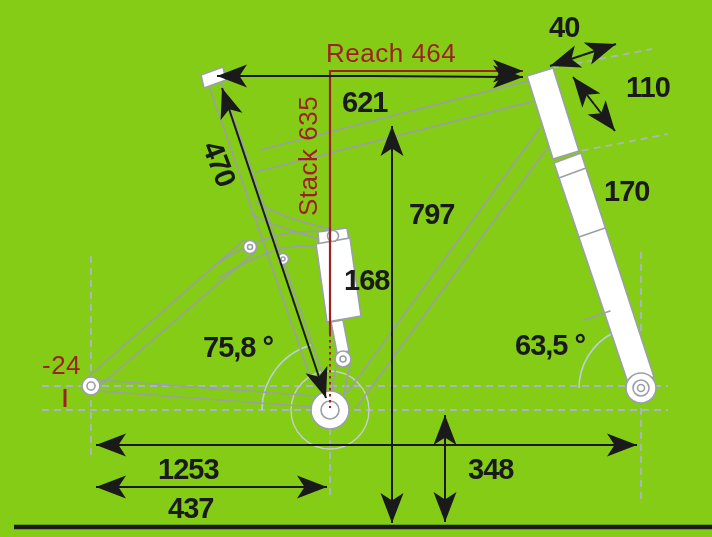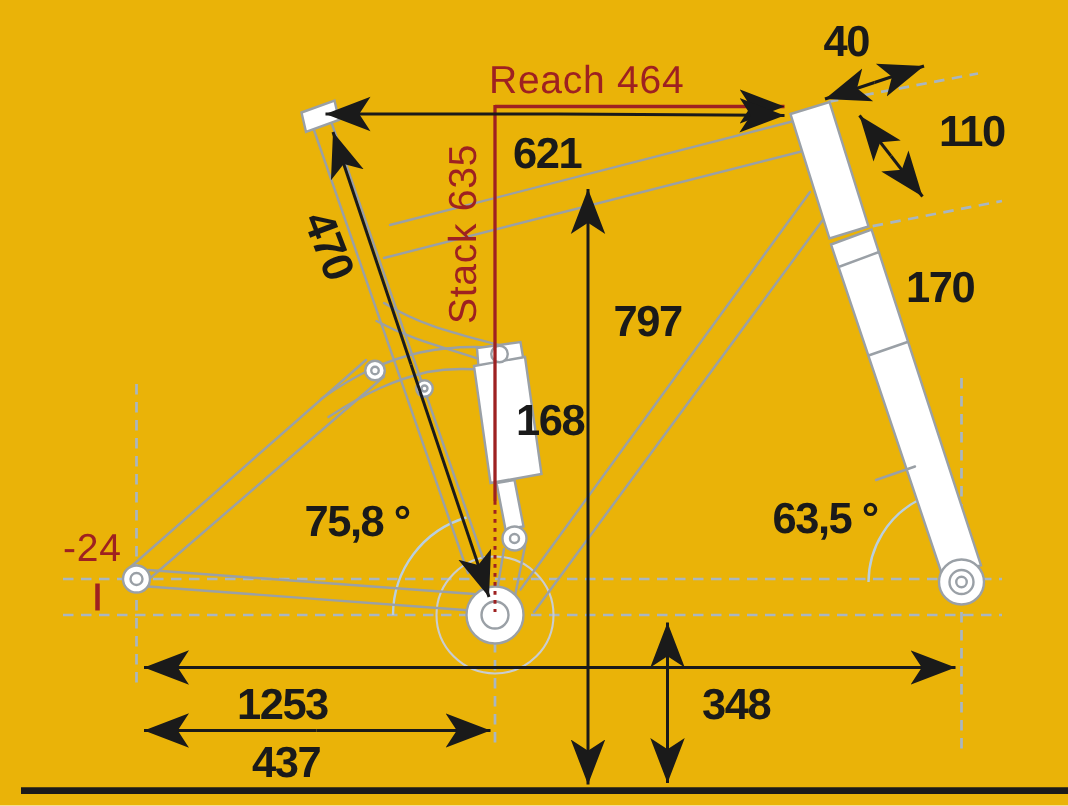--- a/index.html
+++ b/index.html
@@ -1,16 +1,16 @@
 <!DOCTYPE html>
 <html style="--red: #9e2121; --gray: #9aa0a6; --dash: #a9b6c2; --arc: #b9cfe0; --ring: #c9cdd1; --ink: #1a1a1a;"><head>
 <meta charset="utf-8">
 <style>
   html,body{margin:0;padding:0;background:#fff;}
-  .stage{position:relative;width:712px;height:537px;background:#eab308;overflow:hidden;
+  .stage{position:relative;width:712px;height:537px;background:#84cc16;overflow:hidden;
          font-family:"Liberation Sans",sans-serif;}
   svg{display:block;}
   .num{font-family:"Liberation Sans",sans-serif;font-weight:700;font-size:29px;
        letter-spacing:-1px;fill:var(--ink,#1a1a1a);}
   .red-label{font-family:"Liberation Sans",sans-serif;font-weight:400;font-size:26px;
        letter-spacing:.5px;fill:var(--red,#9e2121);}
   .frame{stroke:var(--gray,#9aa0a6);stroke-width:1.6;fill:none;stroke-linecap:round;}
   .comp{stroke:var(--gray,#9aa0a6);stroke-width:1.6;fill:#fff;}
   .dash{stroke:var(--dash,#a9b6c2);stroke-width:1.8;fill:none;stroke-dasharray:7 5;}
   .meas{stroke:var(--ink,#1a1a1a);stroke-width:2;fill:none;}

